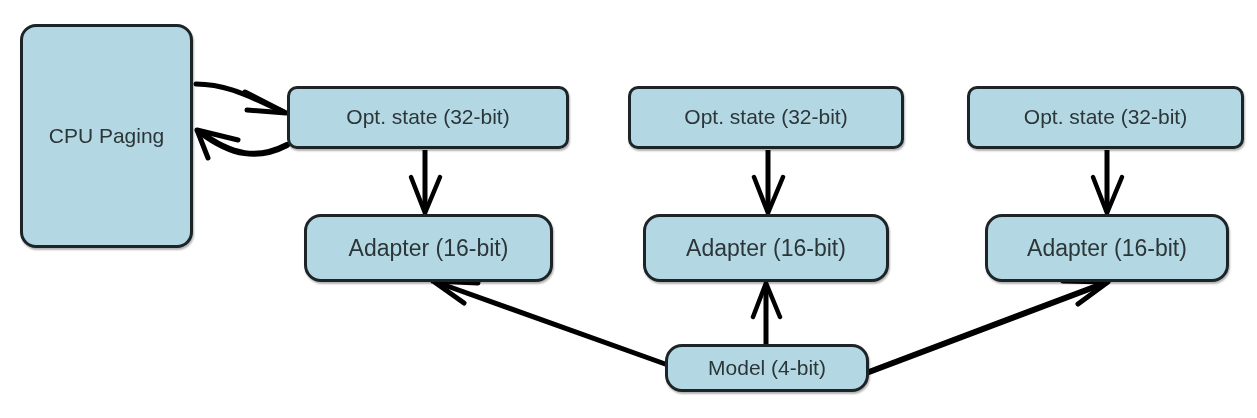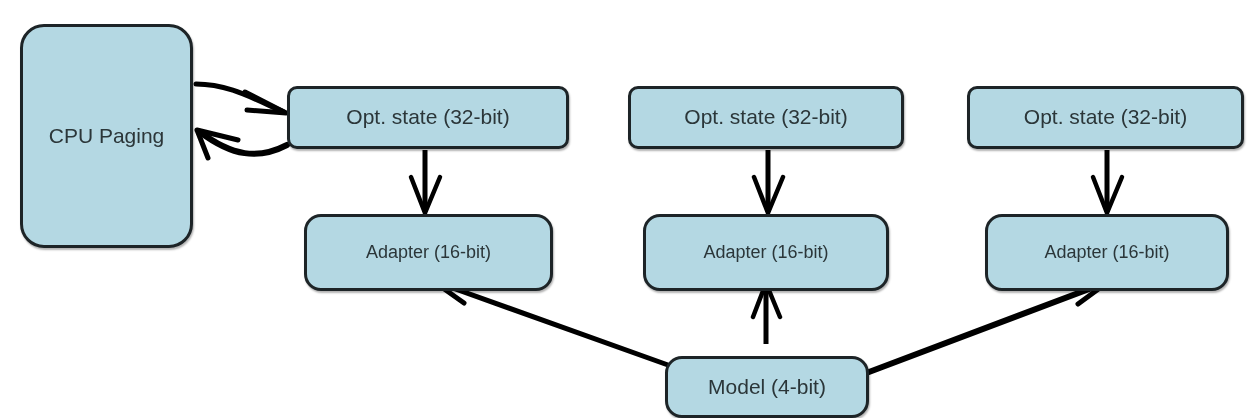--- a/index.html
+++ b/index.html
@@ -41,49 +41,48 @@
   }
   .node-label {
     display: block;
     white-space: nowrap;
   }
   #node-cpu-paging {
     left: 20px;
     top: 24px;
     width: 173px;
     height: 224px;
-    border-radius: 24px;
+    border-radius: 16px;
     font-size: 21px;
   }
   .node-opt {
     height: 63px;
     border-radius: 10px;
     font-size: 21px;
     top: 86px;
   }
   .node-adapter {
-    height: 77px;
+    height: 68px;
     border-radius: 17px;
-    font-size: 18px;
+    font-size: 23px;
     top: 214px;
   }
   #node-opt-1   { left: 287px;  width: 282px; }
   #node-opt-2   { left: 628px;  width: 276px; }
   #node-opt-3   { left: 967px;  width: 277px; }
   #node-adapter-1 { left: 304px; width: 249px; }
   #node-adapter-2 { left: 643px; width: 246px; }
   #node-adapter-3 { left: 985px; width: 244px; }
   #node-model {
     left: 665px;
     top: 344px;
     width: 204px;
-    height: 62px;
+    height: 48px;
     border-radius: 17px;
     font-size: 21px;
-    margin-top: 12px;
   }
 </style>
 </head>
 <body>
 
 <div id="diagram-canvas">
 
   <svg id="edge-layer" viewBox="0 0 1257 418" width="1257" height="418" xmlns="http://www.w3.org/2000/svg">
 
     <g>

